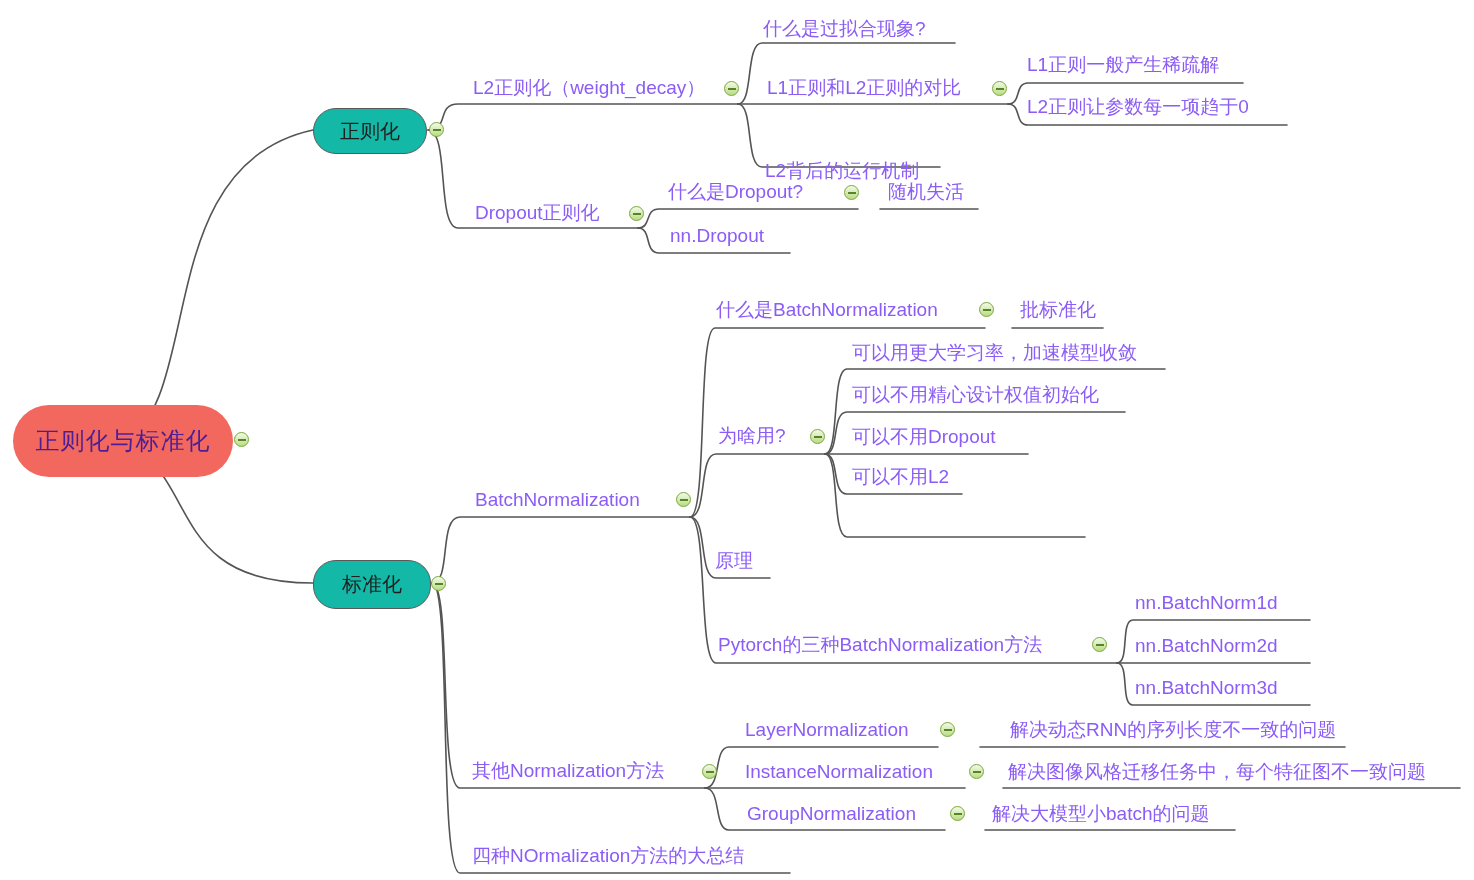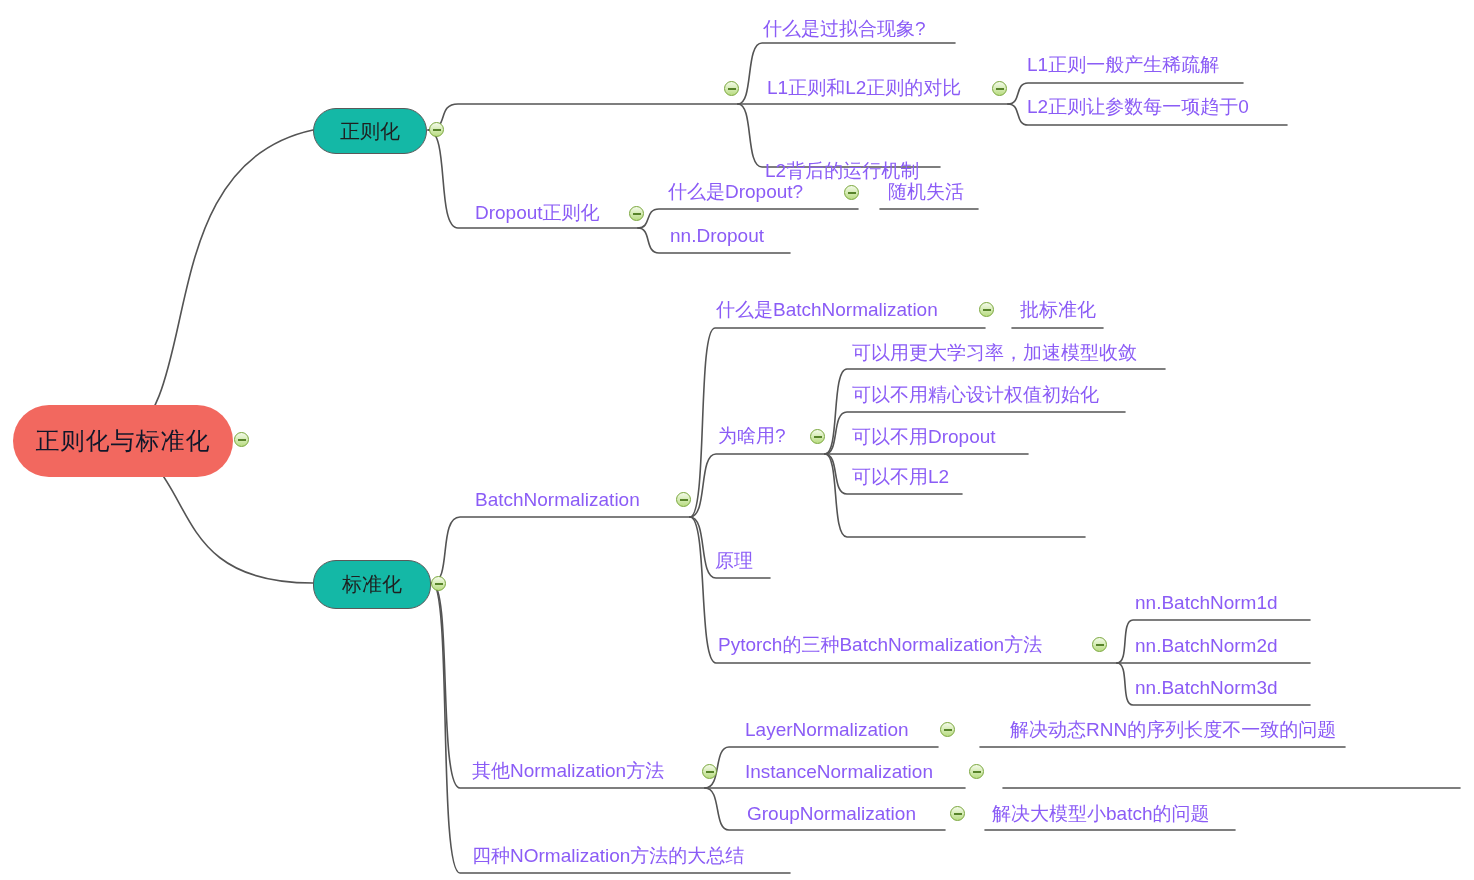--- a/index.html
+++ b/index.html
@@ -5,21 +5,21 @@
   html,body{margin:0;padding:0;background:#ffffff;}
   .canvas{position:relative;width:1474px;height:880px;background:#ffffff;overflow:hidden;
           font-family:"Liberation Sans","DejaVu Sans",sans-serif;}
   svg.wires{position:absolute;left:0;top:0;z-index:1;}
   svg.wires path{stroke:#545454;stroke-width:1.6;fill:none;stroke-linecap:round;}
   .t{position:absolute;z-index:3;white-space:nowrap;font-size:19px;line-height:26px;height:26px;
      color:#8b5cf6;cursor:default;}
   .box{position:absolute;z-index:2;display:flex;align-items:center;justify-content:center;
        background:#14b8a6;border:1.4px solid #5a5a5a;border-radius:23px;font-size:20px;color:#1f1f1f;}
   .rootpill{position:absolute;z-index:2;display:flex;align-items:center;justify-content:center;
-       background:#F2685F;border-radius:36px;font-size:24px;color:#0f172a;letter-spacing:1px;}
+       background:#F2685F;border-radius:36px;font-size:24px;color:#4c1d95;letter-spacing:1px;}
   .collapse{position:absolute;z-index:4;width:13px;height:13px;border-radius:50%;
        border:1.5px solid #7aa73c;background:linear-gradient(180deg,#f3fae8 0%,#d9edbb 45%,#b9dc82 100%);
        box-sizing:content-box;}
   .collapse::after{content:"";position:absolute;left:2.5px;top:5.5px;width:8px;height:2px;background:#57832a;}
 </style>
 </head>
 <body>
 
 <div class="canvas">
 
@@ -57,20 +57,21 @@
     <path d="M705 788 C722 788 713 830 729 830 H945"></path>
     <path d="M980 747 H1345"></path>
     <path d="M1003 788 H1460"></path>
     <path d="M985 830 H1235"></path>
   </svg>
 
   <div class="rootpill" style="left:13px;top:405px;width:220px;height:72px;">正则化与标准化</div>
   <div class="box" style="left:313px;top:108px;width:112px;height:44px;">正则化</div>
   <div class="box" style="left:313px;top:560px;width:116px;height:47px;">标准化</div>
 
+  <div class="t" style="left:473px;top:75px;">L2正则化（weight_decay）</div>
   <div class="t" style="left:763px;top:16px;">什么是过拟合现象?</div>
   <div class="t" style="left:767px;top:75px;">L1正则和L2正则的对比</div>
   <div class="t" style="left:1027px;top:52px;">L1正则一般产生稀疏解</div>
   <div class="t" style="left:1027px;top:94px;">L2正则让参数每一项趋于0</div>
   <div class="t" style="left:765px;top:138px;margin-top:20px;">L2背后的运行机制</div>
   <div class="t" style="left:475px;top:200px;">Dropout正则化</div>
   <div class="t" style="left:668px;top:179px;">什么是Dropout?</div>
   <div class="t" style="left:888px;top:179px;">随机失活</div>
   <div class="t" style="left:670px;top:223px;">nn.Dropout</div>
 
@@ -84,20 +85,21 @@
   <div class="t" style="left:852px;top:464px;">可以不用L2</div>
   <div class="t" style="left:715px;top:548px;">原理</div>
   <div class="t" style="left:718px;top:632px;">Pytorch的三种BatchNormalization方法</div>
   <div class="t" style="left:1135px;top:590px;">nn.BatchNorm1d</div>
   <div class="t" style="left:1135px;top:633px;">nn.BatchNorm2d</div>
   <div class="t" style="left:1135px;top:675px;">nn.BatchNorm3d</div>
   <div class="t" style="left:472px;top:758px;">其他Normalization方法</div>
   <div class="t" style="left:745px;top:717px;">LayerNormalization</div>
   <div class="t" style="left:1010px;top:717px;">解决动态RNN的序列长度不一致的问题</div>
   <div class="t" style="left:745px;top:759px;">InstanceNormalization</div>
+  <div class="t" style="left:1008px;top:759px;">解决图像风格迁移任务中，每个特征图不一致问题</div>
   <div class="t" style="left:747px;top:801px;">GroupNormalization</div>
   <div class="t" style="left:992px;top:801px;">解决大模型小batch的问题</div>
   <div class="t" style="left:472px;top:843px;">四种NOrmalization方法的大总结</div>
 
   <div class="collapse" style="left:234px;top:432px;"></div>
   <div class="collapse" style="left:429px;top:122px;"></div>
   <div class="collapse" style="left:724px;top:81px;"></div>
   <div class="collapse" style="left:992px;top:81px;"></div>
   <div class="collapse" style="left:629px;top:206px;"></div>
   <div class="collapse" style="left:844px;top:185px;"></div>

